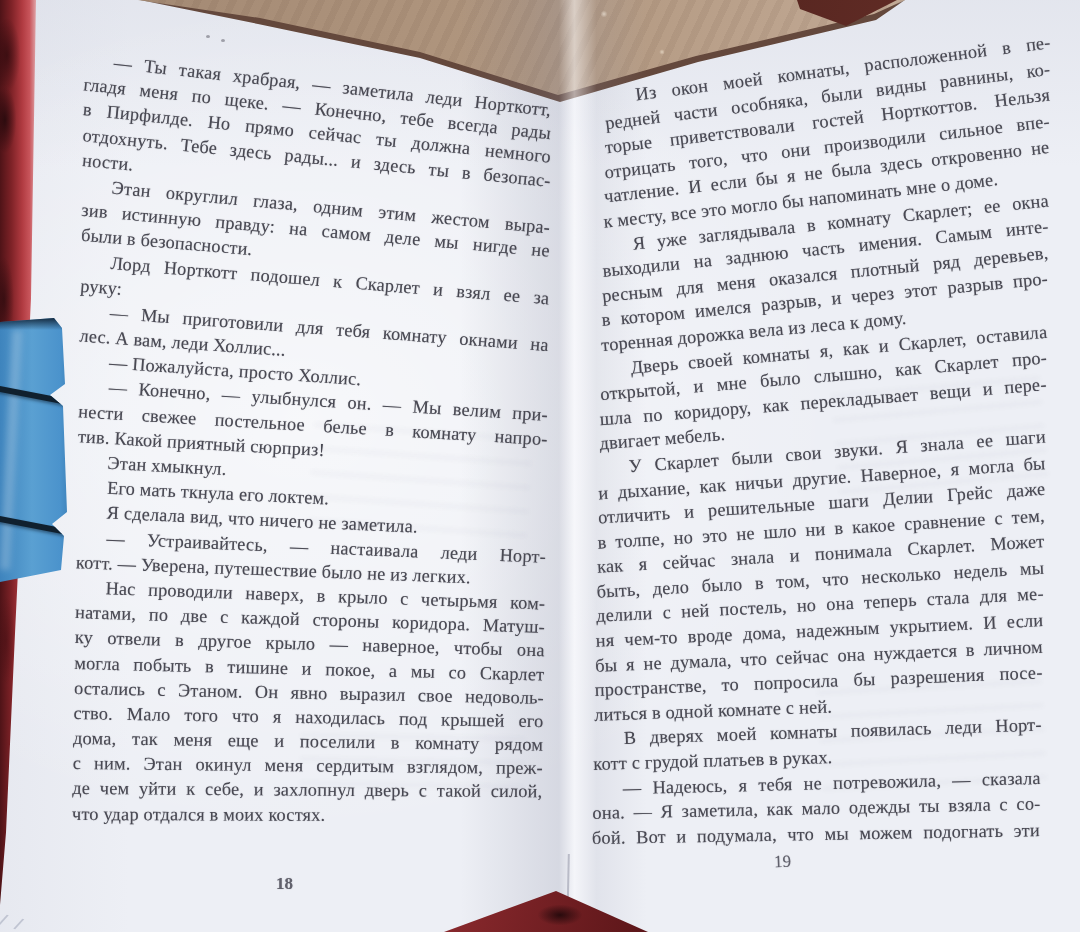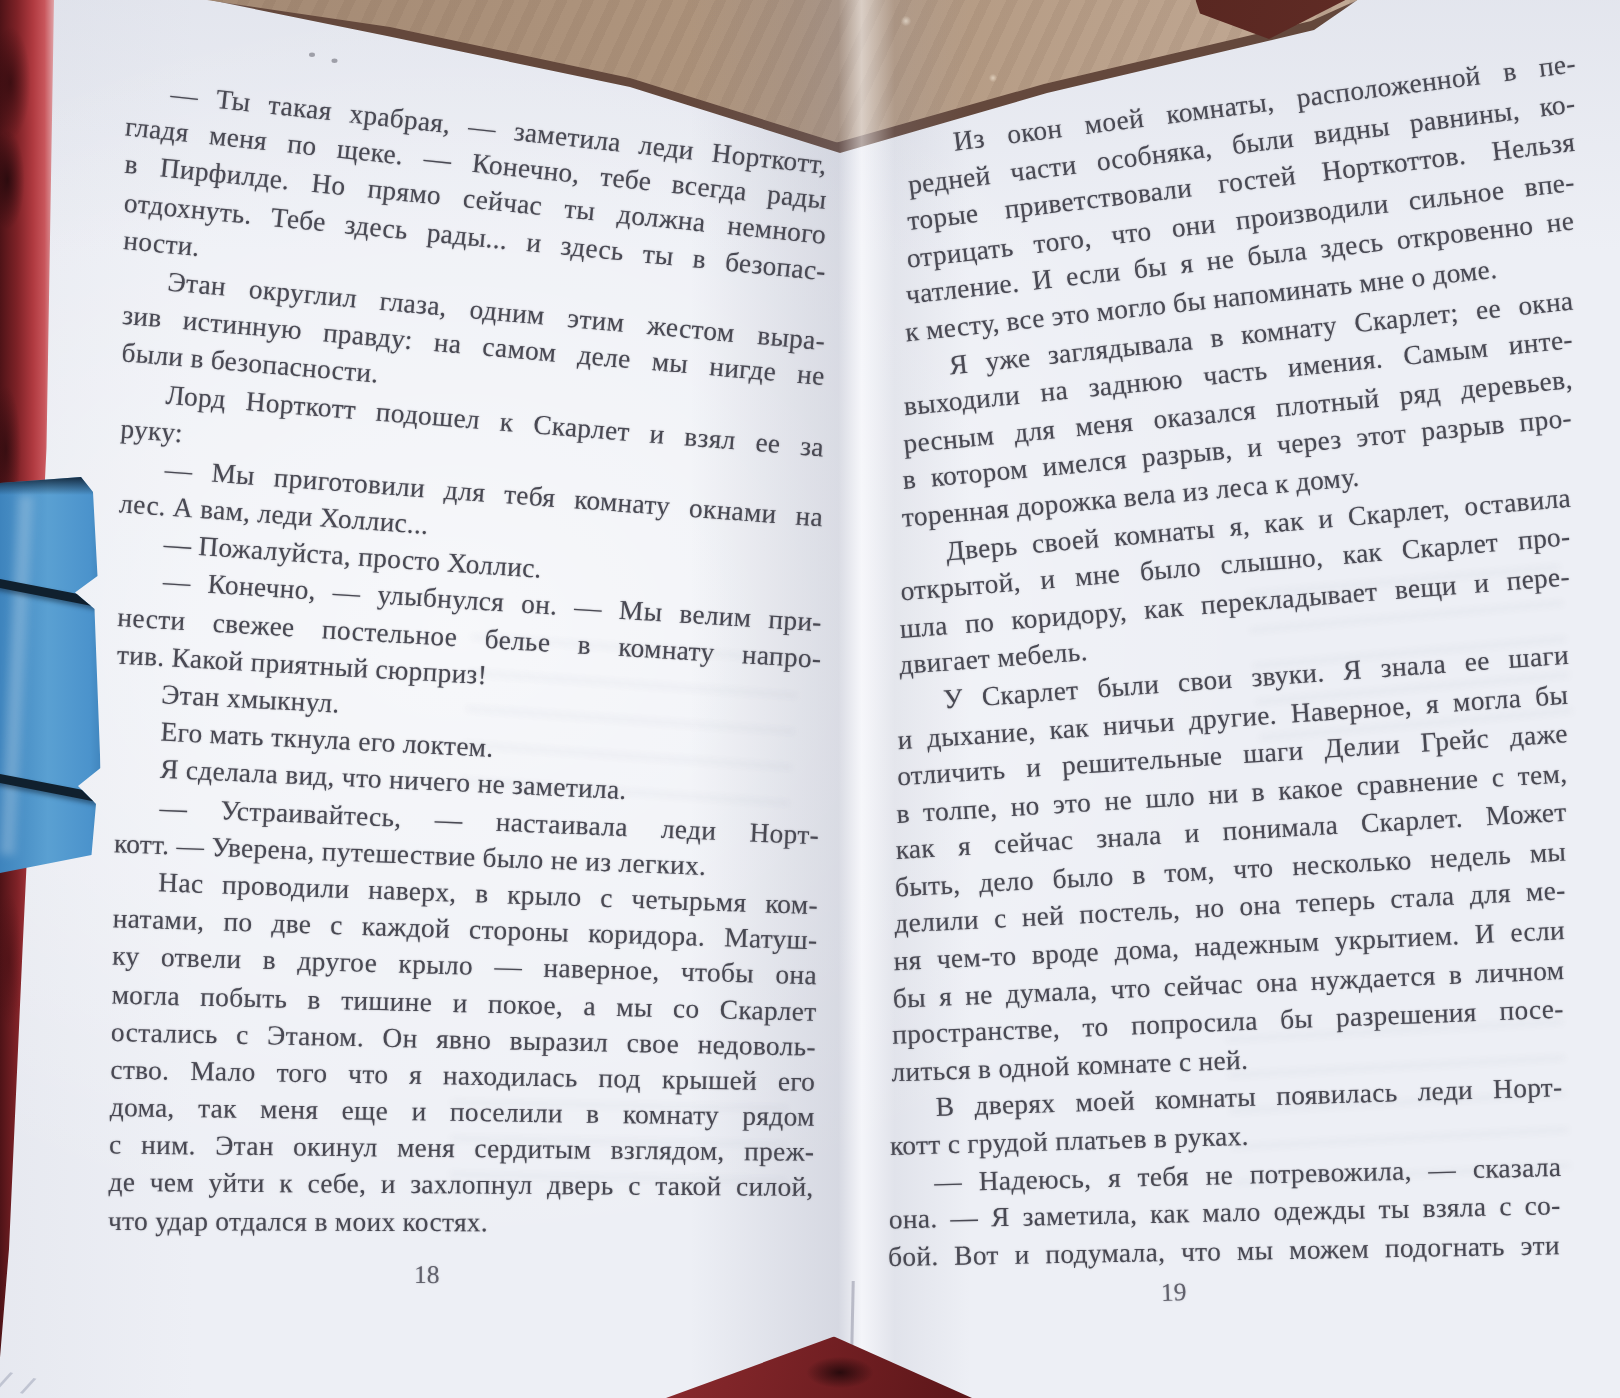--- a/index.html
+++ b/index.html
@@ -166,15 +166,15 @@
       <div class="line fill" style="line-height: 24.6px; height: 24.6px; font-size: 18.3px; transform: rotate(-2.45deg) translateX(3.3px);">бы я не думала, что сейчас она нуждается в личном</div>
       <div class="line fill" style="line-height: 24.6px; height: 24.6px; font-size: 18.3px; transform: rotate(-2.24deg) translateX(2.8px);">пространстве, то попросила бы разрешения посе-</div>
       <div class="line" style="line-height: 24.6px; height: 24.6px; font-size: 18.3px; transform: rotate(-2.03deg) translateX(2.3px);">литься в одной комнате с ней.</div>
       <div class="line fill ind" style="line-height: 24.6px; height: 24.6px; font-size: 18.3px; transform: rotate(-1.83deg) translateX(1.9px);">В дверях моей комнаты появилась леди Норт-</div>
       <div class="line" style="line-height: 24.6px; height: 24.6px; font-size: 18.3px; transform: rotate(-1.62deg) translateX(1.4px);">котт с грудой платьев в руках.</div>
       <div class="line fill ind" style="line-height: 24.6px; height: 24.6px; font-size: 18.3px; transform: rotate(-1.41deg) translateX(0.9px);">— Надеюсь, я тебя не потревожила, — сказала</div>
       <div class="line fill" style="line-height: 24.6px; height: 24.6px; font-size: 18.3px; transform: rotate(-1.21deg) translateX(0.5px);">она. — Я заметила, как мало одежды ты взяла с со-</div>
       <div class="line fill" style="line-height: 24.6px; height: 24.6px; font-size: 18.3px; transform: rotate(-1deg) translateX(0px);">бой. Вот и подумала, что мы можем подогнать эти</div>
     </div>
 
-  <div class="pagenum" style="left:276px;top:840px;">18</div>
+  <div class="pagenum" style="left:276px;top:874px;font-weight:bold;">18</div>
   <div class="pagenum" style="left:774px;top:852px;transform:rotate(-2deg);">19</div>
 </div>
 
 </body></html>

